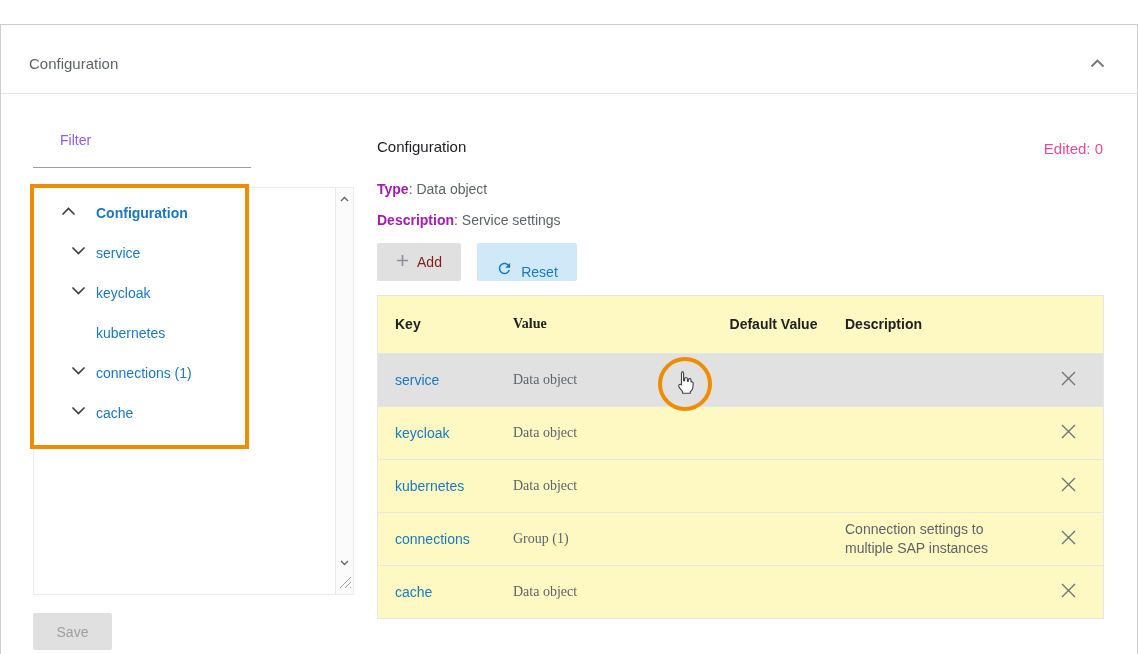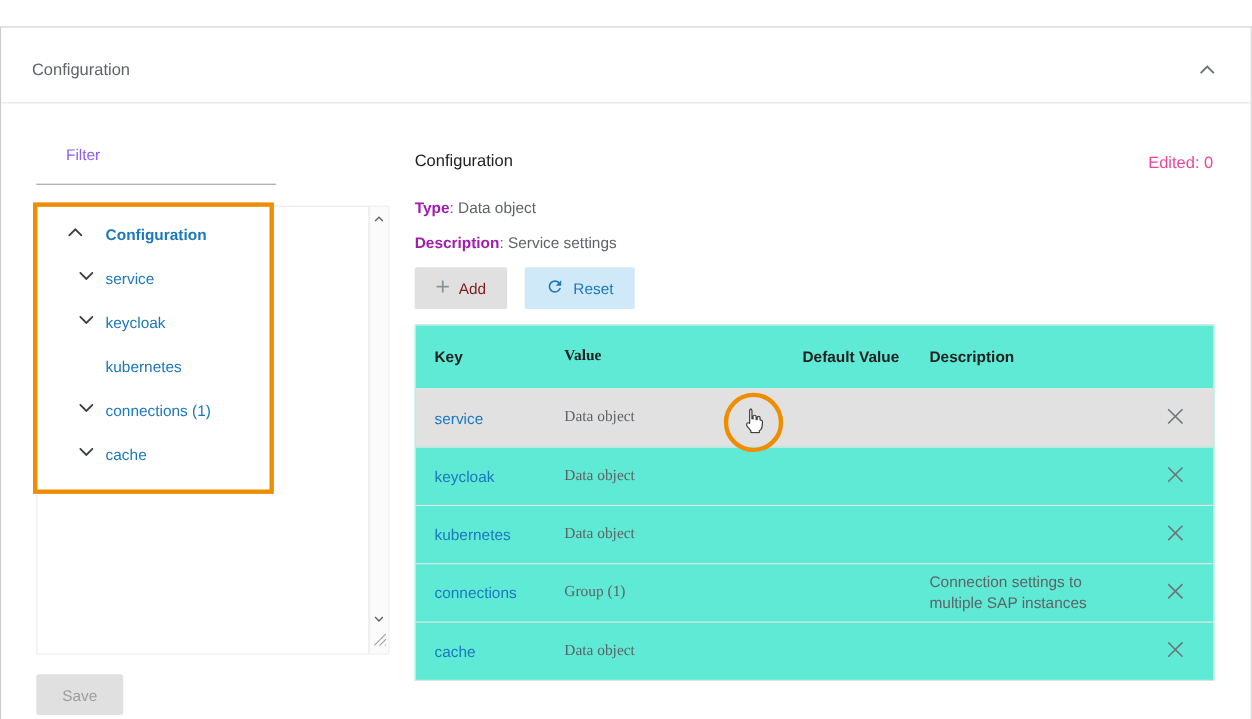--- a/index.html
+++ b/index.html
@@ -42,32 +42,32 @@
   .sb-up{top:8px;}
   .sb-down{bottom:28px;}
   .resize-grip{position:absolute;right:2px;bottom:2px;cursor:nwse-resize;z-index:3;}
 
   
   .btn{display:inline-flex;align-items:center;justify-content:center;gap:8px;font-size:14px;
     border:none;border-radius:2px;cursor:pointer;box-sizing:border-box;
     font-family:inherit;}
   .btn-save{left:32px;top:588px;width:79px;height:37px;background:var(--disabled-bg);color:#9e9e9e;}
   .btn-add{left:376px;top:218px;width:84px;height:38px;background:var(--disabled-bg);color:#7f1d1d;}
-  .btn-reset{left:476px;top:218px;width:100px;height:38px;background:var(--reset-bg);color:var(--accent);}
+  .btn-reset{left:476px;top:218px;width:100px;height:38px;background:var(--reset-bg);color:var(--accent);align-items:flex-end;}
 
   
   .detail-title{left:376px;top:113px;font-size:15px;color:#202124;}
   .edited{right:34px;top:115px;font-size:15px;color:#ec4899;}
   .meta-line{left:376px;font-size:14px;color:#5f6368;}
   .meta-type{top:156px;}
   .meta-desc{top:187px;}
   .meta-line b{color:#a21caf;}
 
   
-  .table{left:376px;top:270px;width:727px;border:1px solid #e6e6e6;background:#5eead4;box-sizing:border-box;}
+  .table{left:376px;top:270px;width:727px;border:1px solid #e6e6e6;background:#fef9c3;box-sizing:border-box;}
   .trow{display:flex;height:52px;border-top:1px solid #e6e6e6;}
   .trow.thead{height:57px;border-top:none;}
   .trow.hover{background:var(--row-hover);}
   .c{box-sizing:border-box;display:flex;align-items:center;font-size:14px;color:#5f6368;line-height:1.35;}
   .c.key{flex:0 0 118px;padding-left:17px;}
   .c.val{flex:0 0 230px;padding-left:17px;font-family:Liberation Serif, serif;}
   .c.def{flex:0 0 95px;justify-content:center;text-align:center;}
   .c.desc{flex:1;padding-left:24px;padding-right:8px;}
   .c.del{flex:0 0 70px;justify-content:center;}
   .hcell{font-weight:bold;color:#212121;}

